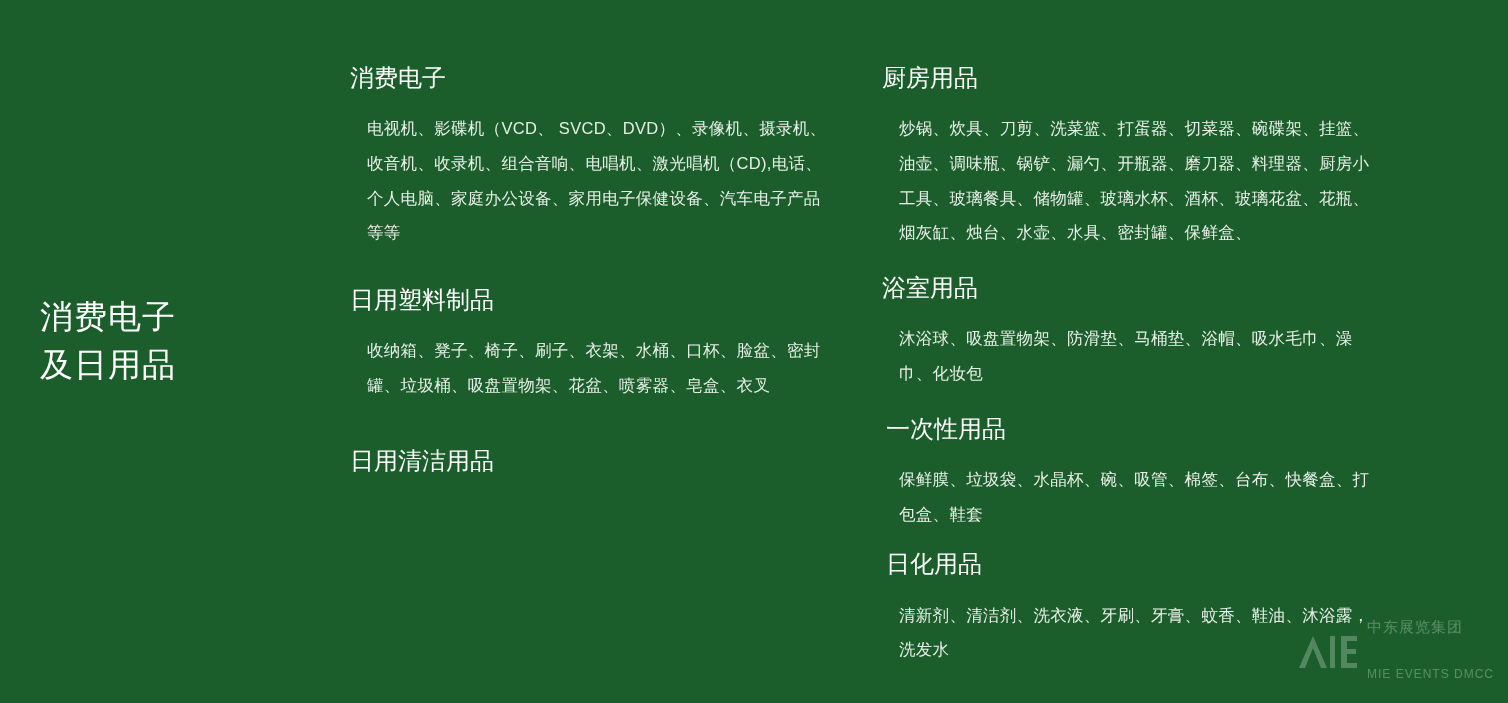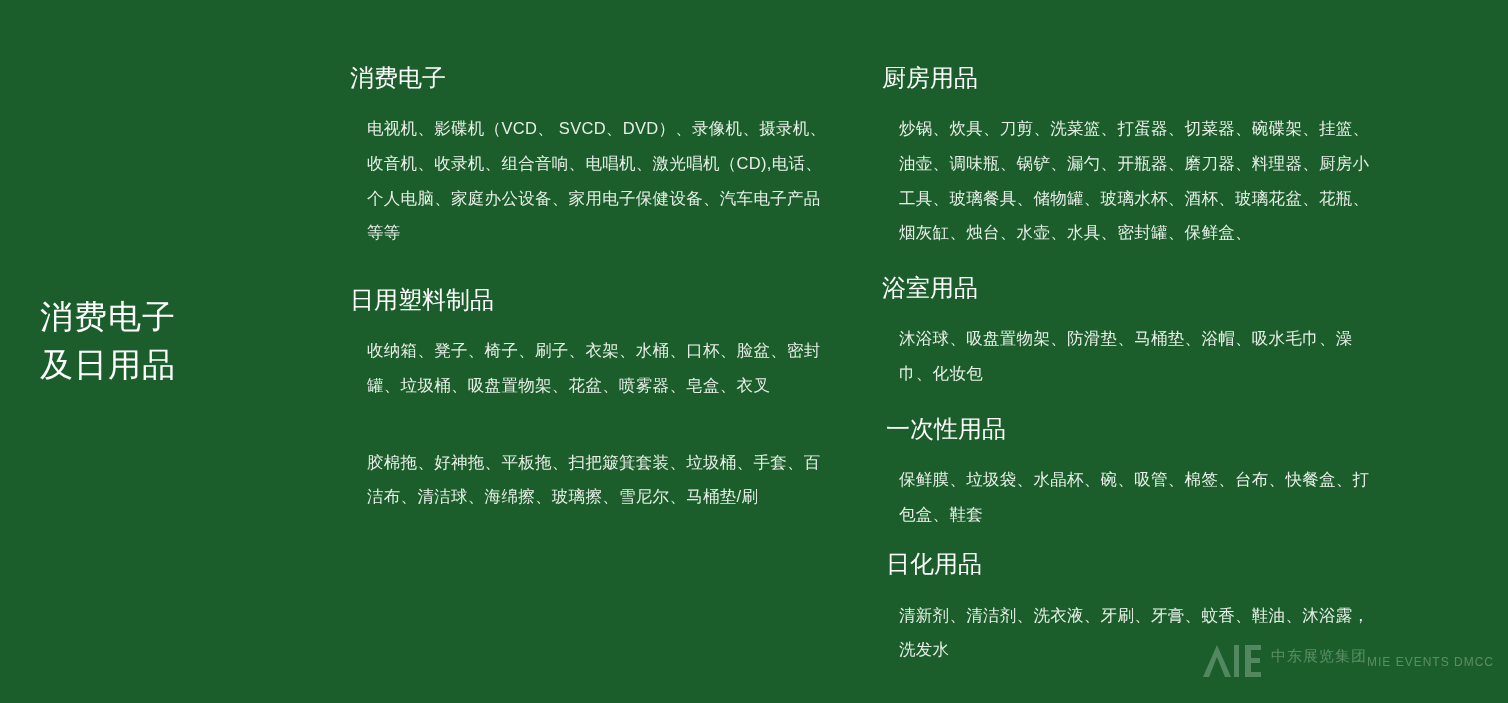--- a/index.html
+++ b/index.html
@@ -83,22 +83,23 @@
   }
   .watermark .mark {
     width: 64px;
     height: 44px;
     position: relative;
     margin-right: 6px;
   }
   .watermark .mark svg { display: block; }
   .watermark .wm-text {
     display: flex;
-    flex-direction: row;
+    flex-direction: column;
     justify-content: flex-start;
+    gap: 24px;
   }
   .watermark .wm-cn {
     color: #cfe0d2;
     font-size: 15px;
     line-height: 1.1;
     letter-spacing: 1px;
   }
   .watermark .wm-en {
     color: #cfe0d2;
     font-size: 12px;
@@ -123,21 +124,21 @@
       <h2 class="block-heading">消费电子</h2>
       <p class="block-body">电视机、影碟机（VCD、 SVCD、DVD）、录像机、摄录机、收音机、收录机、组合音响、电唱机、激光唱机（CD),电话、个人电脑、家庭办公设备、家用电子保健设备、汽车电子产品等等</p>
     </div>
 
     <div class="block">
       <h2 class="block-heading">日用塑料制品</h2>
       <p class="block-body">收纳箱、凳子、椅子、刷子、衣架、水桶、口杯、脸盆、密封罐、垃圾桶、吸盘置物架、花盆、喷雾器、皂盒、衣叉</p>
     </div>
 
     <div class="block">
-      <p class="block-body">胶棉拖、好神拖、平板拖、扫把簸箕套装、垃圾桶、手套、百洁布、清洁球、海绵擦、玻璃擦、雪尼尔、马桶垫/刷</p>
+      <h2 class="block-heading">日用清洁用品</h2>
     </div>
 
   </div>
 
   <div class="col col-right">
 
     <div class="block">
       <h2 class="block-heading">厨房用品</h2>
       <p class="block-body">炒锅、炊具、刀剪、洗菜篮、打蛋器、切菜器、碗碟架、挂篮、油壶、调味瓶、锅铲、漏勺、开瓶器、磨刀器、料理器、厨房小工具、玻璃餐具、储物罐、玻璃水杯、酒杯、玻璃花盆、花瓶、烟灰缸、烛台、水壶、水具、密封罐、保鲜盒、</p>
     </div>

